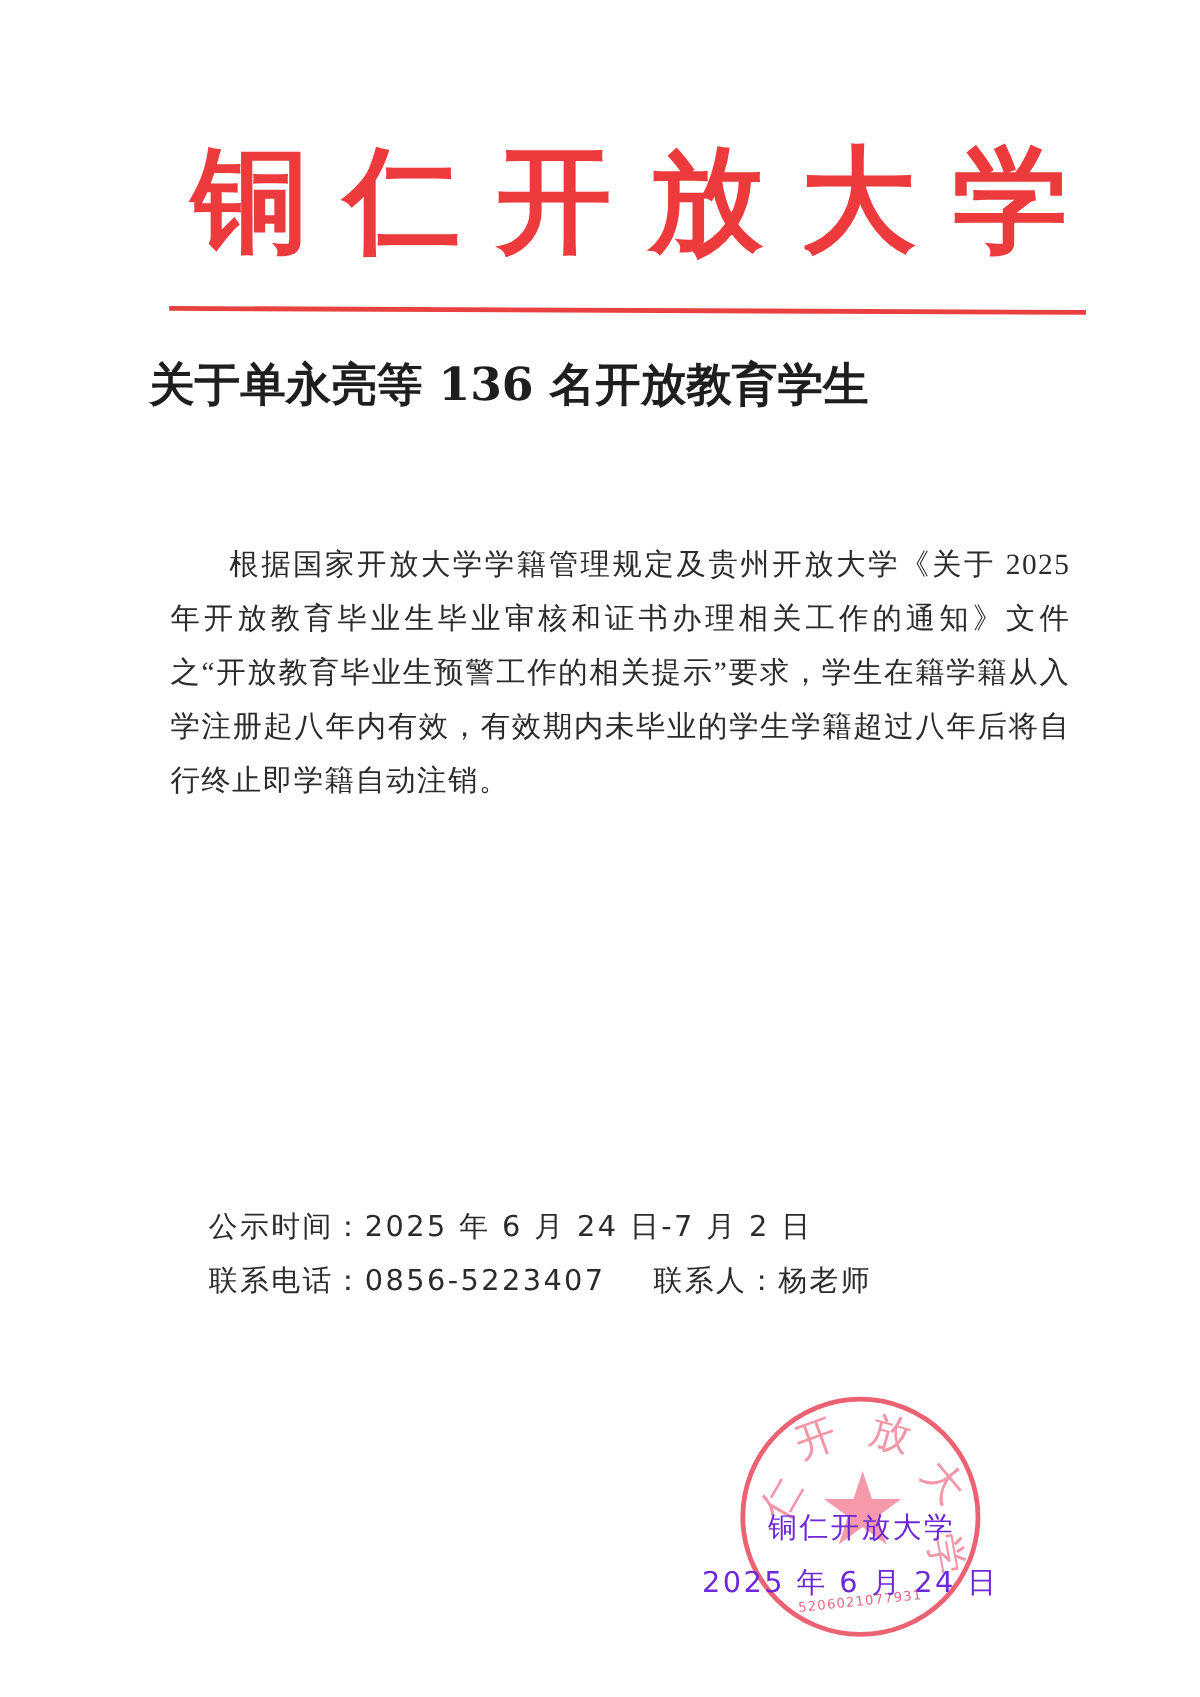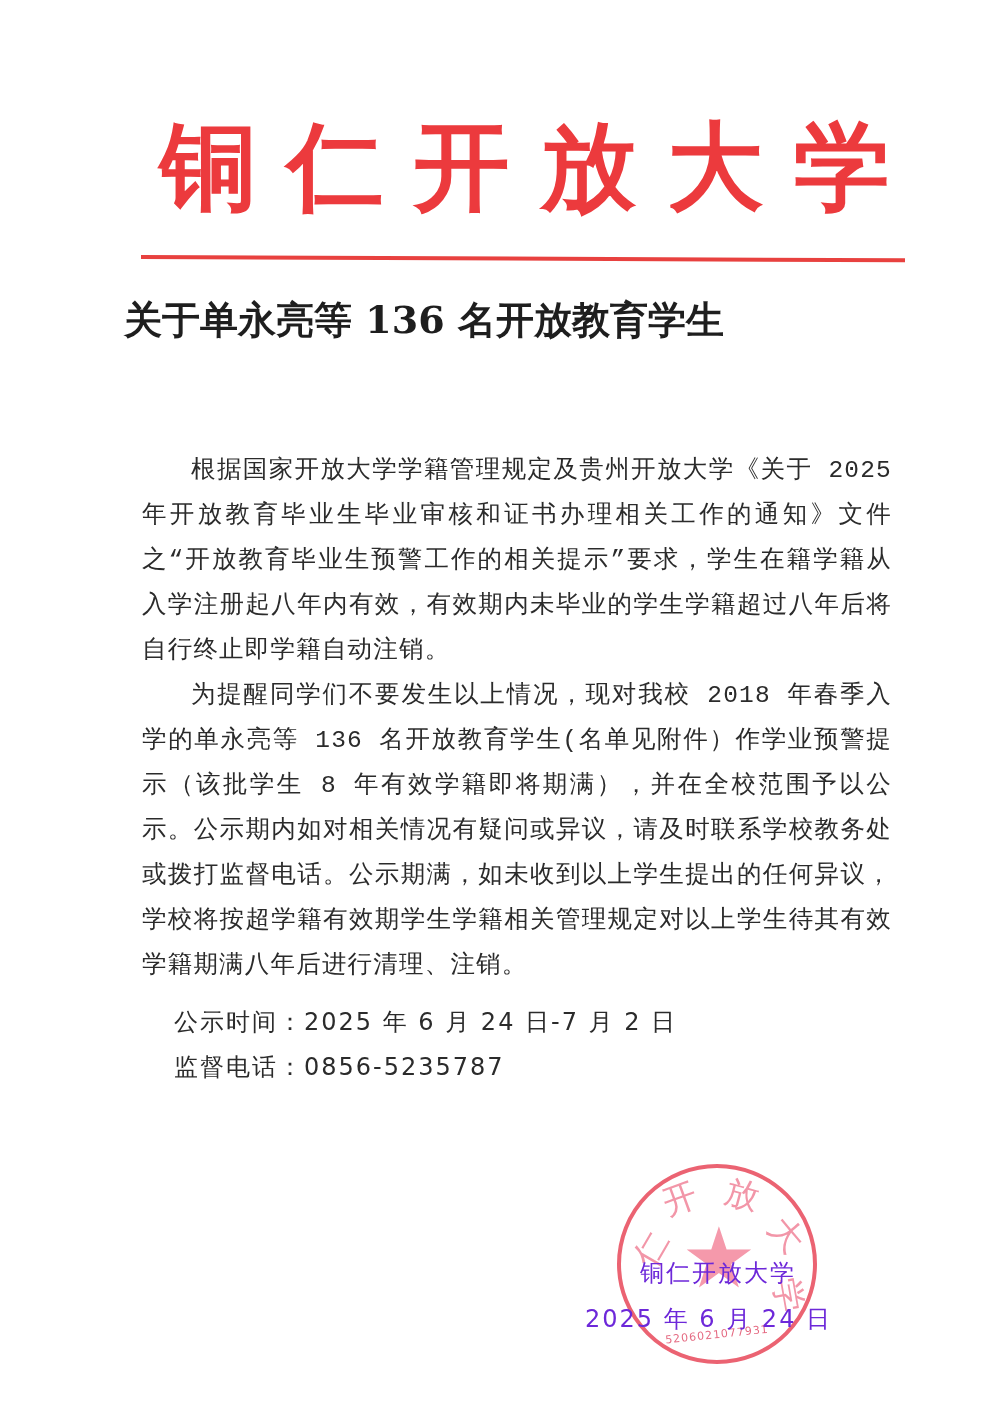--- a/index.html
+++ b/index.html
@@ -58,21 +58,21 @@
       margin-left: 56px;
     }
     .title .line2 {
       margin-left: 10px;
     }
     .body-text {
       position: absolute;
       left: 142px;
       top: 448px;
       width: 750px;
-      font-family: Liberation Mono, monospace;
+      font-family: Liberation Serif, serif;
       font-size: 24.5px;
       line-height: 45px;
       color: #2b2b2b;
       text-align: justify;
       text-align-last: left;
       letter-spacing: 1.2px;
     }
     .body-text p {
       margin: 0;
       text-indent: 2em;
@@ -170,29 +170,28 @@
 </div>
 
 <div class="red-rule"></div>
 
 <div class="title">
   <div>关于单永亮等 136 名开放教育学生</div>
 </div>
 
 <div class="body-text">
   <p>根据国家开放大学学籍管理规定及贵州开放大学《关于 2025 年开放教育毕业生毕业审核和证书办理相关工作的通知》文件之“开放教育毕业生预警工作的相关提示”要求，学生在籍学籍从入学注册起八年内有效，有效期内未毕业的学生学籍超过八年后将自行终止即学籍自动注销。</p>
-  <p class="p2">为提醒同学们不要发生以上情况，现对我校 2018 年春季入学的单永亮等 136 名开放教育学生(名单见附件）作学业预警提示（该批学生 8 年有效学籍即将期满），并在全校范围予以公示。公示期内如对相关情况有疑问或异议，请及时联系学校教务处或拨打监督电话。公示期满，如未收到以上学生提出的任何异议，学校将按超学籍有效期学生学籍相关管理规定对以上学生待其有效学籍期满八年后进行清理、注销。</p>
 </div>
 
 <div class="info">
   <div class="row">
     <span>公示时间：</span><span>2025 年 6 月 24 日-7 月 2 日</span>
   </div>
   <div class="row">
-    <span>监督电话：</span><span>0856-5235787</span>
+    <span>联系电话：</span><span>0856-5223407</span><span class="gap"></span><span>联系人：</span><span>杨老师</span>
   </div>
 </div>
 
 <div class="stamp">
   <span class="ring-char" style="left:14px;top:58px;transform:rotate(-60deg);">仁</span>
   <span class="ring-char" style="left:42px;top:8px;transform:rotate(-20deg);">开</span>
   <span class="ring-char" style="left:104px;top:4px;transform:rotate(15deg);">放</span>
   <span class="ring-char" style="left:148px;top:44px;transform:rotate(50deg);">大</span>
   <span class="ring-char" style="left:150px;top:104px;transform:rotate(80deg);">学</span>
   <span class="star">★</span>

